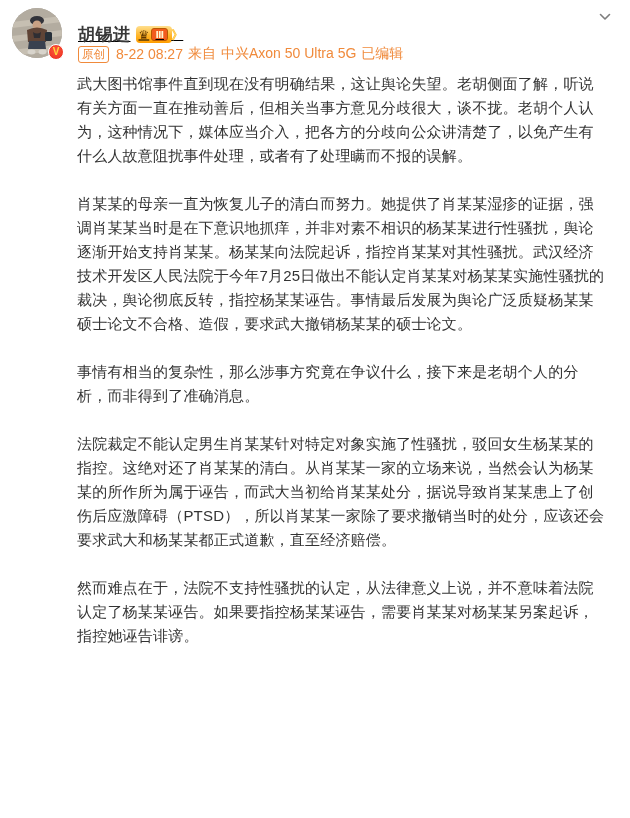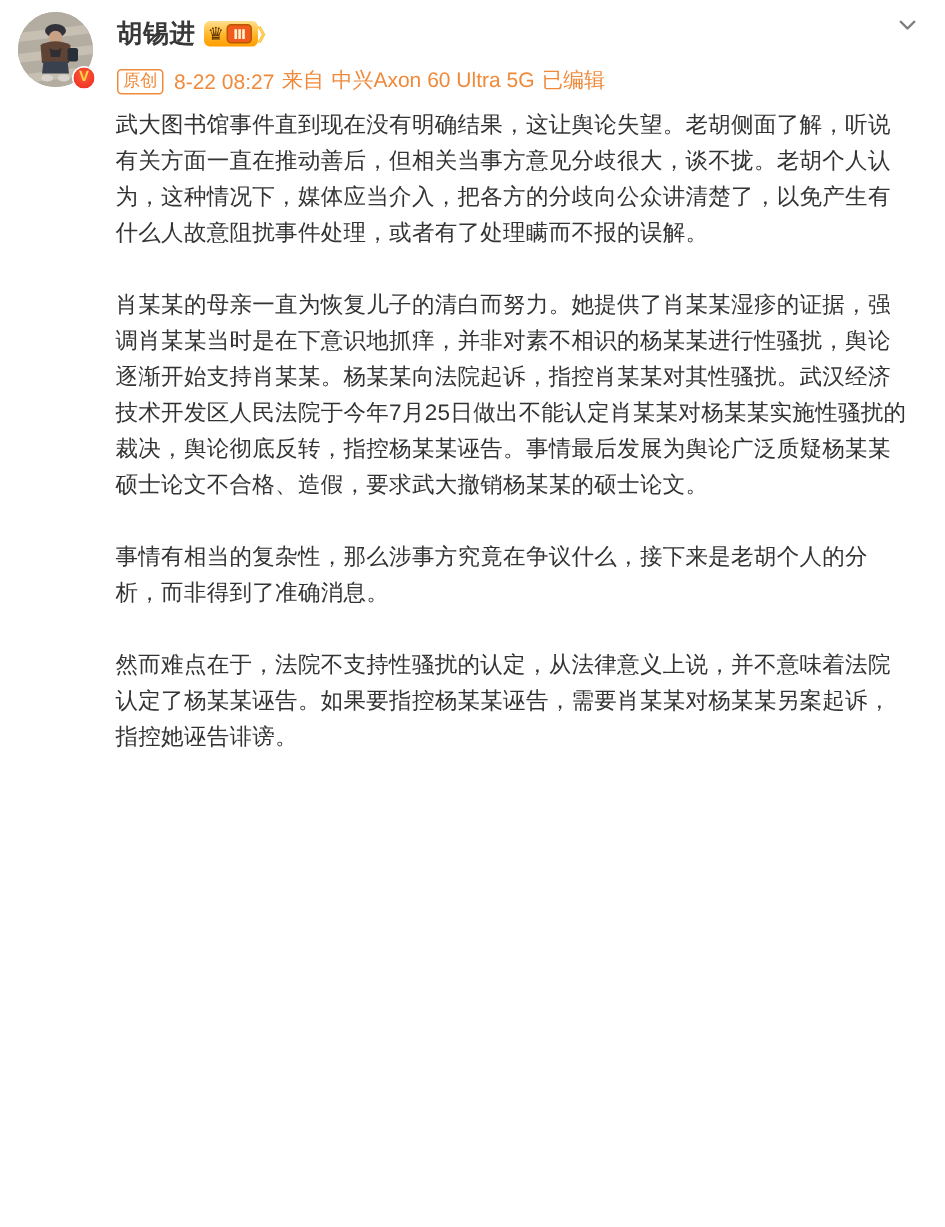--- a/index.html
+++ b/index.html
@@ -13,21 +13,21 @@
   
   .post-header{position:relative;height:64px;}
   .avatar-wrap{position:absolute;left:12px;top:8px;width:50px;height:50px;}
   .avatar{width:50px;height:50px;border-radius:50%;overflow:hidden;display:block;background:#aaa49a;}
   .v-badge{
     position:absolute;right:-2px;bottom:-2px;width:16px;height:16px;border-radius:50%;
     background:radial-gradient(circle at 50% 40%,#ff5a3c,#e8281d);
     border:1.5px solid #ffffff;display:flex;align-items:center;justify-content:center;
     color:#ffd83d;font-size:10px;font-weight:bold;line-height:1;box-sizing:border-box;
   }
-  .name-row{position:absolute;left:78px;top:11px;display:flex;align-items:center;gap:5px;}
+  .name-row{position:absolute;left:78px;top:23px;display:flex;align-items:center;gap:5px;text-decoration:underline;}
   .username{font-size:17px;font-weight:bold;color:#383838;letter-spacing:0.5px;}
   .vip-badge{display:inline-flex;align-items:center;cursor:pointer;}
   .vip-pill{
     display:inline-flex;align-items:center;gap:2px;height:17px;padding:0 4px 0 3px;
     background:linear-gradient(180deg,#ffdf8e 0%,#ffb62a 55%,#ff9d00 100%);
     border-radius:4px;
   }
   .crown{font-size:12px;line-height:1;color:#5c3500;transform:translateY(-0.5px);}
   .vip-level{
     display:inline-block;min-width:12px;text-align:center;font-size:9px;font-weight:bold;
@@ -88,31 +88,32 @@
           <span class="vip-level">Ⅲ</span>
         </span>
         <span class="vip-tail">》</span>
       </span>
     </div>
 
     <div class="meta-row">
       <span class="origin-badge">原创</span>
       <span class="meta-part">8-22 08:27</span>
       <span class="meta-part">来自</span>
-      <span class="meta-part">中兴Axon 60 Ultra 5G</span>
+      <span class="meta-part">中兴Axon 50 Ultra 5G</span>
       <span class="meta-part">已编辑</span>
     </div>
 
     <button class="collapse-btn">
       <svg width="18" height="18" viewBox="0 0 18 18">
         <polyline points="4.5,6.5 9,11 13.5,6.5" fill="none" stroke="#7d7d7d" stroke-width="1.6" stroke-linecap="round" stroke-linejoin="round"></polyline>
       </svg>
     </button>
   </div>
 
   <div class="post-body">
     <p>武大图书馆事件直到现在没有明确结果，这让舆论失望。老胡侧面了解，听说有关方面一直在推动善后，但相关当事方意见分歧很大，谈不拢。老胡个人认为，这种情况下，媒体应当介入，把各方的分歧向公众讲清楚了，以免产生有什么人故意阻扰事件处理，或者有了处理瞒而不报的误解。</p>
     <p>肖某某的母亲一直为恢复儿子的清白而努力。她提供了肖某某湿疹的证据，强调肖某某当时是在下意识地抓痒，并非对素不相识的杨某某进行性骚扰，舆论逐渐开始支持肖某某。杨某某向法院起诉，指控肖某某对其性骚扰。武汉经济技术开发区人民法院于今年7月25日做出不能认定肖某某对杨某某实施性骚扰的裁决，舆论彻底反转，指控杨某某诬告。事情最后发展为舆论广泛质疑杨某某硕士论文不合格、造假，要求武大撤销杨某某的硕士论文。</p>
     <p>事情有相当的复杂性，那么涉事方究竟在争议什么，接下来是老胡个人的分析，而非得到了准确消息。</p>
+    <p>法院裁定不能认定男生肖某某针对特定对象实施了性骚扰，驳回女生杨某某的指控。这绝对还了肖某某的清白。从肖某某一家的立场来说，当然会认为杨某某的所作所为属于诬告，而武大当初给肖某某处分，据说导致肖某某患上了创伤后应激障碍（PTSD），所以肖某某一家除了要求撤销当时的处分，应该还会要求武大和杨某某都正式道歉，直至经济赔偿。</p>
     <p>然而难点在于，法院不支持性骚扰的认定，从法律意义上说，并不意味着法院认定了杨某某诬告。如果要指控杨某某诬告，需要肖某某对杨某某另案起诉，指控她诬告诽谤。</p>
   </div>
 
 </div>
 
 </body></html>

